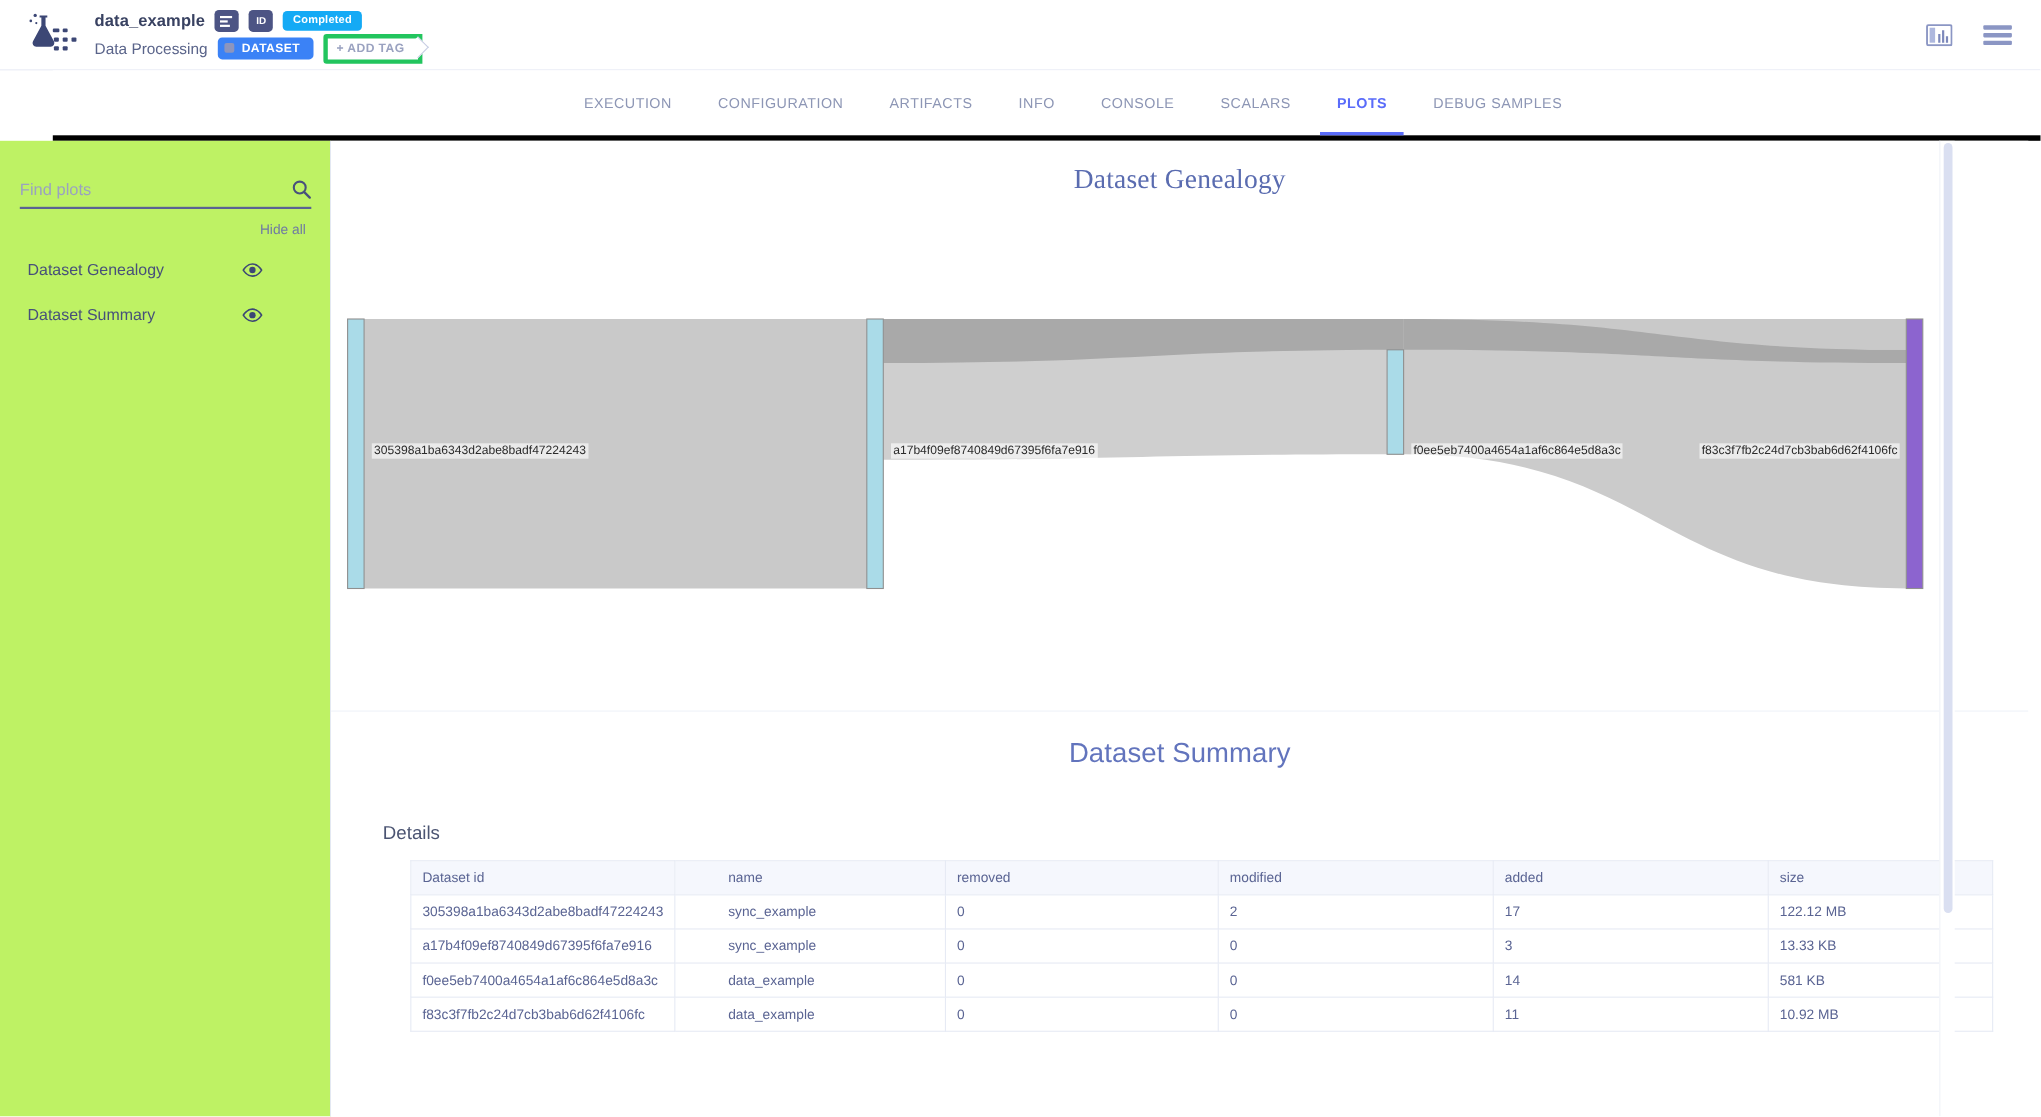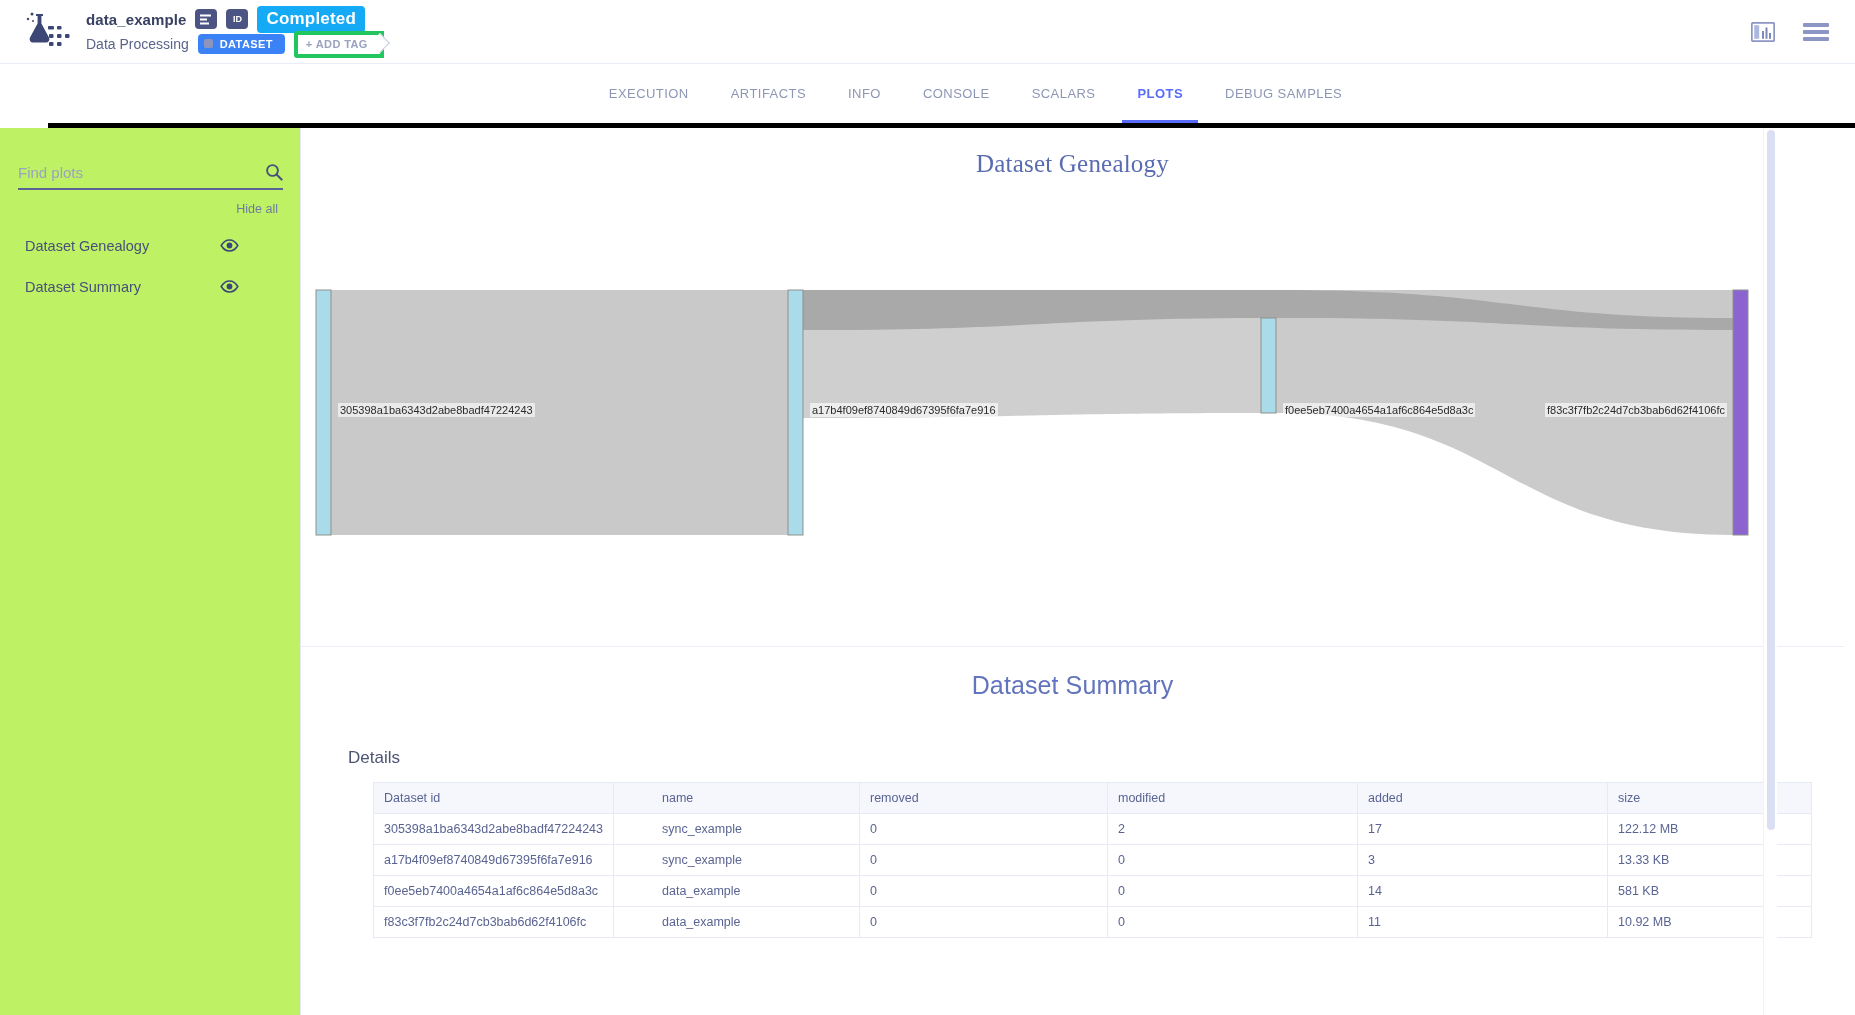--- a/index.html
+++ b/index.html
@@ -25,21 +25,21 @@
   .hdr-row { display: flex; align-items: center; gap: 9px; height: 22px; }
   #exp-title { font-size: 15px; font-weight: bold; color: #384161; letter-spacing: .1px; }
   #exp-subtitle { font-size: 14px; color: #5a648a; font-weight: 400; }
 
   .icon-btn-sq {
     width: 22px; height: 20px; border-radius: 4px; background: #4c5484;
     display: flex; align-items: center; justify-content: center;
     color: #ffffff; font-size: 9px; font-weight: bold; cursor: pointer;
   }
   .badge-completed {
-    background: #14aaf5; color: #fff; font-size: 17px; font-weight: bold;
+    background: #14aaf5; color: #fff; font-size: 10px; font-weight: bold;
     border-radius: 4px; padding: 3px 9px 4px; letter-spacing: .2px; cursor: pointer;
   }
   .badge-dataset {
     background: #3b82f6; color: #fff; font-size: 11px; font-weight: bold;
     border-radius: 4px; padding: 4px 12px 4px 22px; letter-spacing: .4px;
     position: relative; cursor: pointer;
   }
   .badge-dataset::before {
     content: ""; position: absolute; left: 6px; top: 5px; width: 9px; height: 9px;
     border-radius: 2px; background: #8d95bd;
@@ -219,20 +219,21 @@
         <span></span>
         <span></span>
         <span></span>
       </div>
     </div>
   </div>
 
   <div id="tabbar">
     <div id="tabs">
         <div class="tab">EXECUTION</div>
+        <div class="tab">CONFIGURATION</div>
         <div class="tab">ARTIFACTS</div>
         <div class="tab">INFO</div>
         <div class="tab">CONSOLE</div>
         <div class="tab">SCALARS</div>
         <div class="tab active">PLOTS</div>
         <div class="tab">DEBUG SAMPLES</div>
       </div>
     <div id="refresh-icon-wrap">
       <svg viewBox="0 0 28 28" width="28" height="28">
         <path d="M6 14 a8 8 0 0 1 8 -8 a8 8 0 0 1 5.6 2.3" fill="none" stroke="#394263" stroke-width="2" stroke-linecap="round"></path>

